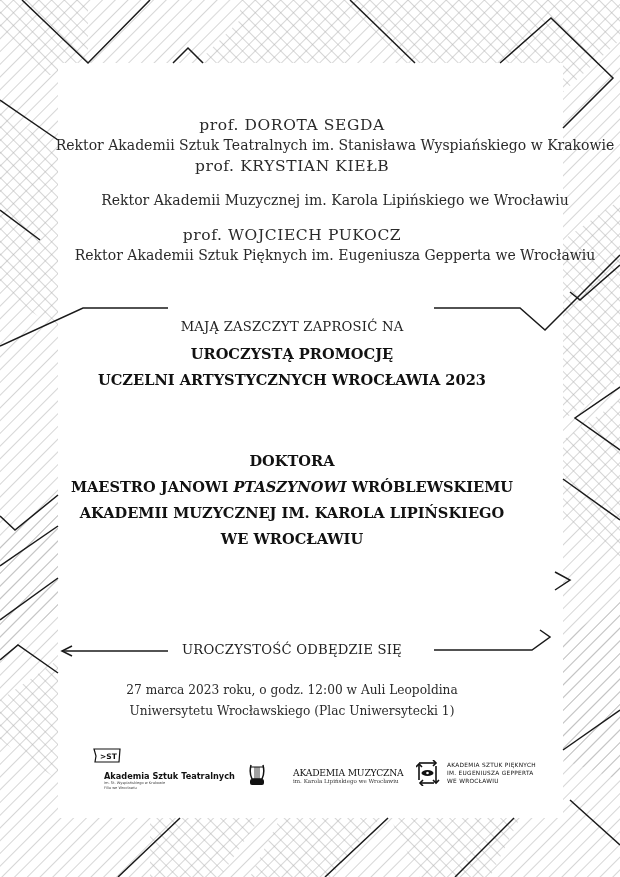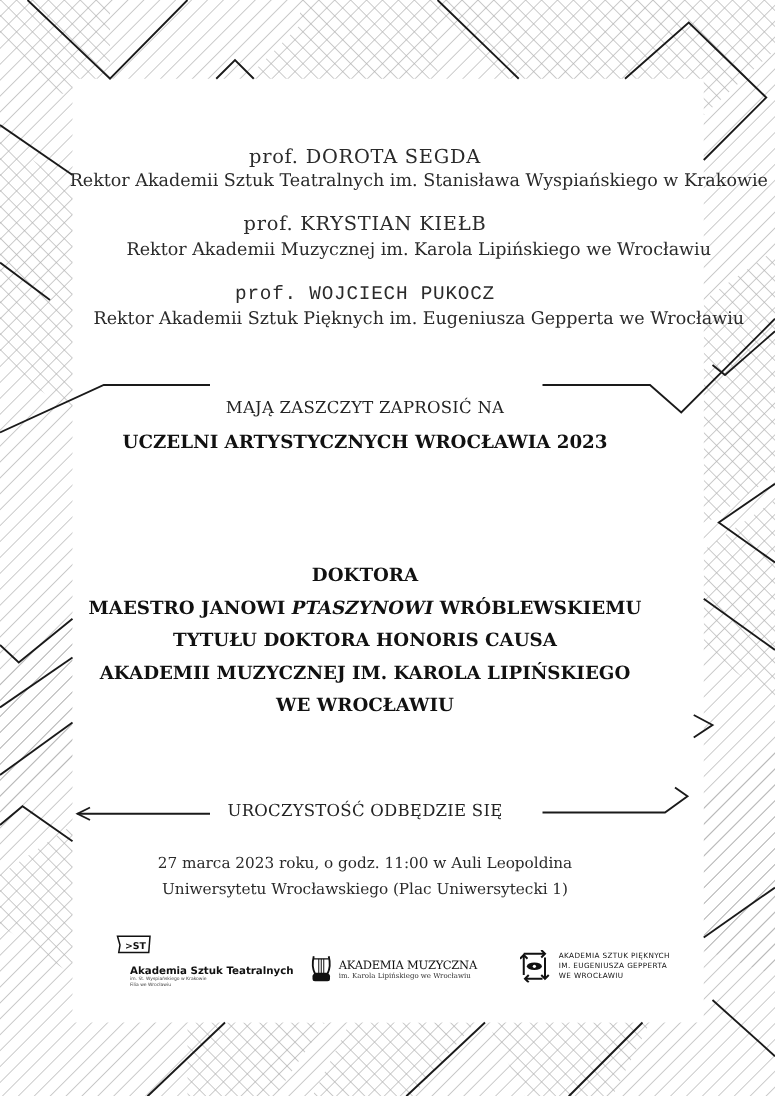--- a/index.html
+++ b/index.html
@@ -87,56 +87,56 @@
     <line x1="118" y1="877" x2="180" y2="818"></line>
     <line x1="325" y1="877" x2="388" y2="818"></line>
     <line x1="455" y1="877" x2="514" y2="818"></line>
     <line x1="570" y1="800" x2="620" y2="845"></line>
     <line x1="563" y1="760" x2="563" y2="760"></line>
   </g>
 </svg>
 
 <div class="center name" style="top:116px;">prof. DOROTA SEGDA</div>
 <div class="center role" style="top:137px;">Rektor Akademii Sztuk Teatralnych im. Stanisława Wyspiańskiego w Krakowie</div>
-<div class="center name" style="top:170px;">prof. KRYSTIAN KIEŁB</div>
+<div class="center name" style="top:157px;">prof. KRYSTIAN KIEŁB</div>
 <div class="center role" style="top:192px;">Rektor Akademii Muzycznej im. Karola Lipińskiego we Wrocławiu</div>
-<div class="center name" style="top:226px;font-family:Liberation Mono, monospace;">prof. WOJCIECH PUKOCZ</div>
+<div class="center name" style="top:226px;">prof. WOJCIECH PUKOCZ</div>
 <div class="center role" style="top:247px;">Rektor Akademii Sztuk Pięknych im. Eugeniusza Gepperta we Wrocławiu</div>
 
 <div class="center label" style="top:300px;margin-top:19px;">MAJĄ ZASZCZYT ZAPROSIĆ NA</div>
 
 <div class="center bold" style="top:341px;">
+  <div>UROCZYSTĄ PROMOCJĘ</div>
   <div>UCZELNI ARTYSTYCZNYCH WROCŁAWIA 2023</div>
 </div>
 
 <div class="center bold" style="top:448px;">
   <div>DOKTORA</div>
   <div><span>MAESTRO JANOWI </span><i>PTASZYNOWI</i><span> WRÓBLEWSKIEMU</span></div>
-  <div>TYTUŁU DOKTORA HONORIS CAUSA</div>
   <div>AKADEMII MUZYCZNEJ IM. KAROLA LIPIŃSKIEGO</div>
   <div>WE WROCŁAWIU</div>
 </div>
 
 <div class="center label" style="top:642px;">UROCZYSTOŚĆ ODBĘDZIE SIĘ</div>
 <div class="center info" style="top:680px;">
-  <div>27 marca 2023 roku, o godz. 11:00 w Auli Leopoldina</div>
+  <div>27 marca 2023 roku, o godz. 12:00 w Auli Leopoldina</div>
   <div>Uniwersytetu Wrocławskiego (Plac Uniwersytecki 1)</div>
 </div>
 
 <div class="logo" style="left:92px; top:748px;">
   <svg width="30" height="16" viewBox="0 0 30 16">
     <polygon points="2,1 28,1 27,14 3,14 4,8" fill="none" stroke="#111" stroke-width="1.2"></polygon>
     <text x="8" y="11" font-size="7.5" font-family="DejaVu Sans, sans-serif" font-weight="bold" fill="#111">&gt;ST</text>
   </svg>
   <div class="ast-title" style="margin-left:12px; margin-top:3px;">Akademia Sztuk Teatralnych</div>
   <div class="ast-sub" style="margin-left:12px;">im. St. Wyspiańskiego w Krakowie</div>
   <div class="ast-sub" style="margin-left:12px;">Filia we Wrocławiu</div>
 </div>
 
-<div class="logo" style="left:248px; top:763px; display:flex; align-items:center;">
+<div class="logo" style="left:248px; top:763px; display:flex; align-items:center;gap:22px;">
   <svg width="18" height="24" viewBox="0 0 18 24">
     <path d="M3,2 Q1,10 4,16 L14,16 Q17,10 15,2" fill="none" stroke="#111" stroke-width="1.5"></path>
     <rect x="2" y="16" width="14" height="6" rx="2" fill="#111"></rect>
     <line x1="7" y1="4" x2="7" y2="16" stroke="#111" stroke-width="0.8"></line>
     <line x1="9" y1="4" x2="9" y2="16" stroke="#111" stroke-width="0.8"></line>
     <line x1="11" y1="4" x2="11" y2="16" stroke="#111" stroke-width="0.8"></line>
     <line x1="3" y1="4" x2="15" y2="4" stroke="#111" stroke-width="1"></line>
   </svg>
   <div style="margin-left:5px;">
     <div class="am-title">AKADEMIA MUZYCZNA</div>

